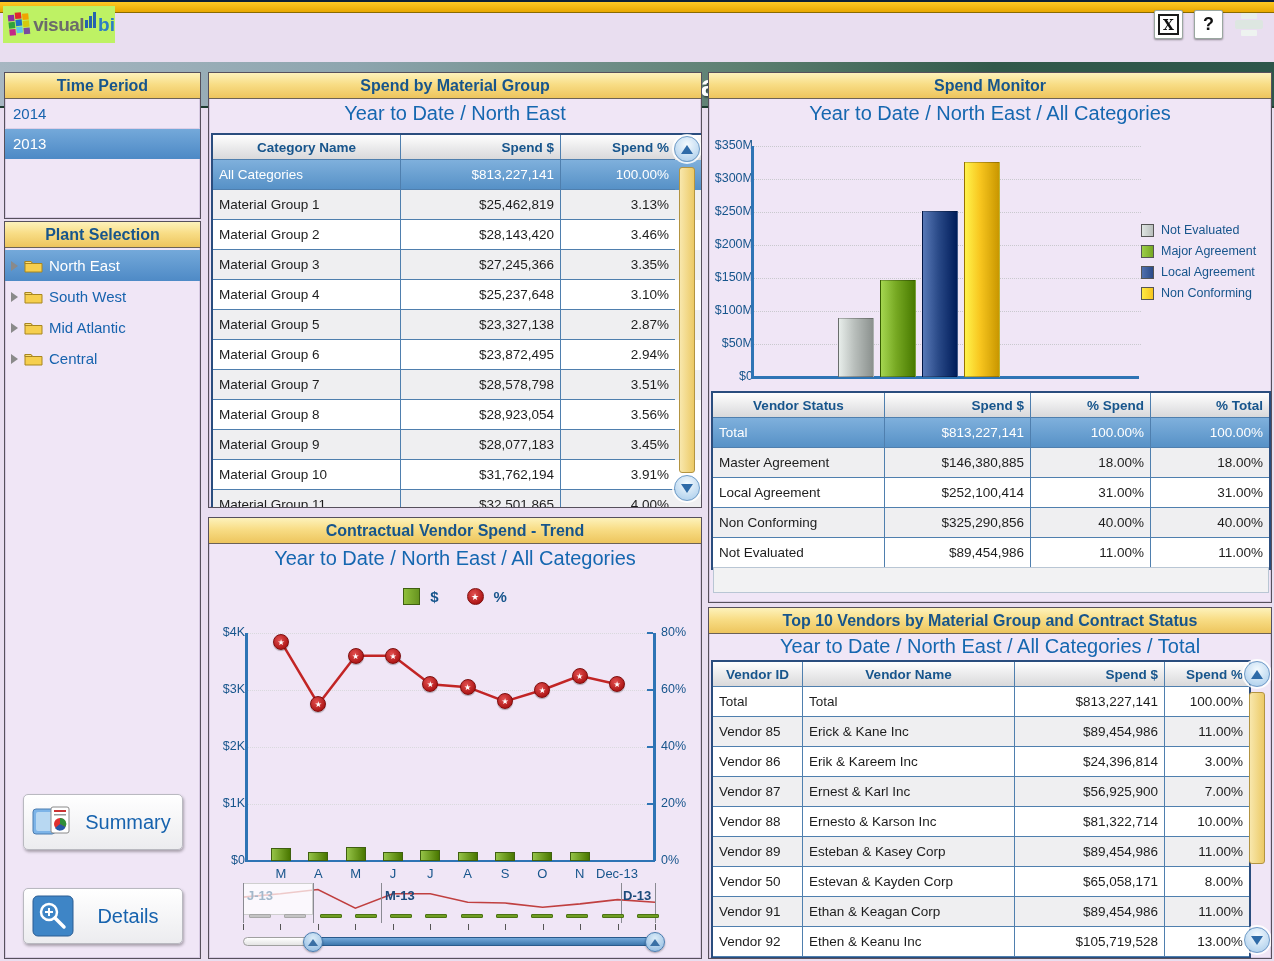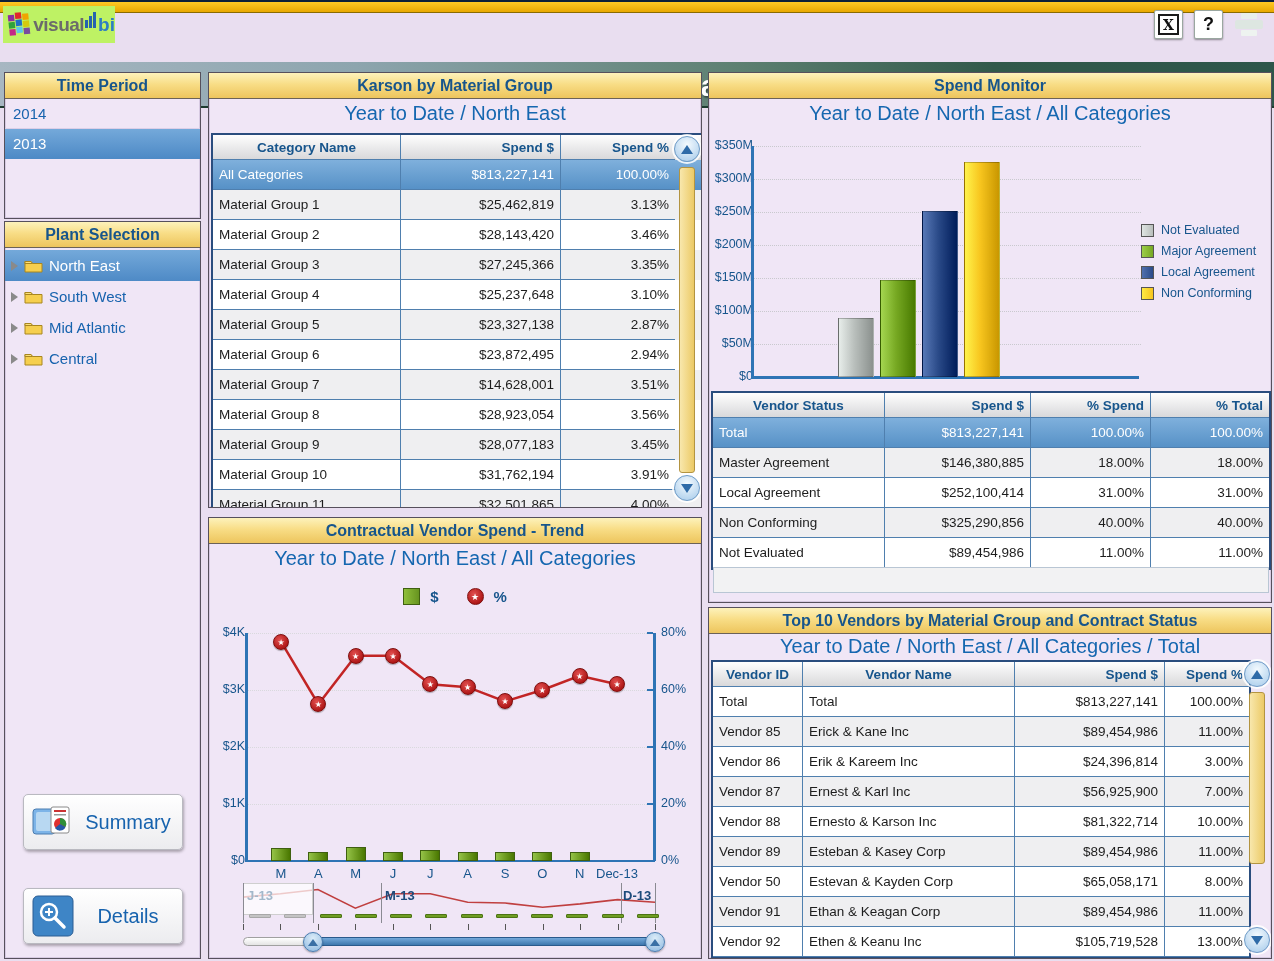--- a/index.html
+++ b/index.html
@@ -185,21 +185,21 @@
         <circle cx="17" cy="17" r="8" fill="none" stroke="#fff" stroke-width="2.5"></circle>
         <line x1="23" y1="23" x2="32" y2="32" stroke="#fff" stroke-width="3.5" stroke-linecap="round"></line>
         <line x1="13" y1="17" x2="21" y2="17" stroke="#fff" stroke-width="2"></line>
         <line x1="17" y1="13" x2="17" y2="21" stroke="#fff" stroke-width="2"></line>
       </svg>
       <span class="lbl">Details</span>
     </div>
   </div>
 
   <div class="panel" style="left:208px;top:70px;width:494px;height:436px;">
-    <div class="ybar">Karson by Material Group</div>
+    <div class="ybar">Spend by Material Group</div>
     <div class="subtitle">Year to Date / North East</div>
     <div class="tbl" id="mg-table" style="left:2px;top:60px;width:536px;">
         <div class="thead">
           <div class="tcell c0">Category Name</div>
           <div class="tcell c1">Spend $</div>
           <div class="tcell c2">Spend %</div>
         </div>
         <div class="trow sel">
           <div class="tcell c0">All Categories</div>
           <div class="tcell c1">$813,227,141</div>
@@ -230,21 +230,21 @@
           <div class="tcell c1">$23,327,138</div>
           <div class="tcell c2">2.87%</div>
         </div>
         <div class="trow">
           <div class="tcell c0">Material Group 6</div>
           <div class="tcell c1">$23,872,495</div>
           <div class="tcell c2">2.94%</div>
         </div>
         <div class="trow even">
           <div class="tcell c0">Material Group 7</div>
-          <div class="tcell c1">$14,628,001</div>
+          <div class="tcell c1">$28,578,798</div>
           <div class="tcell c2">3.51%</div>
         </div>
         <div class="trow">
           <div class="tcell c0">Material Group 8</div>
           <div class="tcell c1">$28,923,054</div>
           <div class="tcell c2">3.56%</div>
         </div>
         <div class="trow even">
           <div class="tcell c0">Material Group 9</div>
           <div class="tcell c1">$28,077,183</div>

